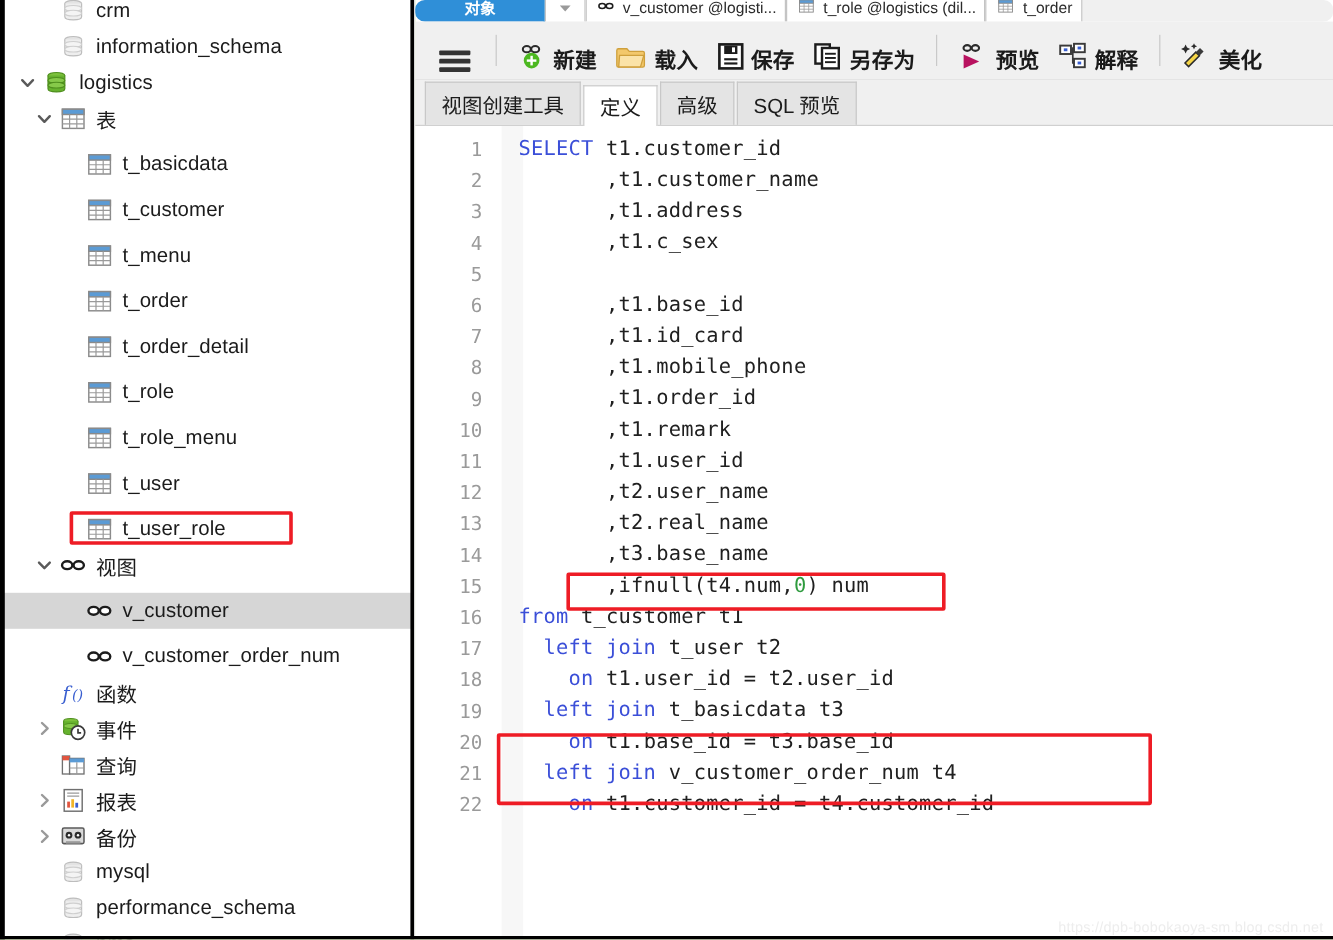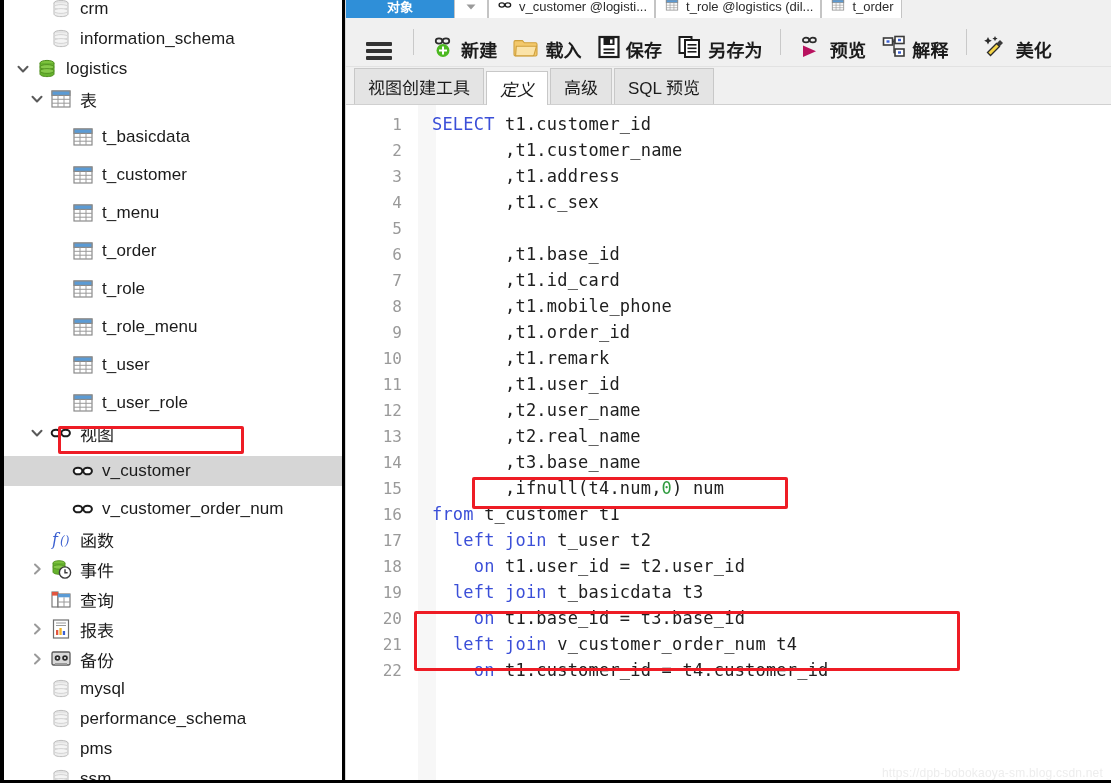--- a/index.html
+++ b/index.html
@@ -98,20 +98,21 @@
 
   
   .doc-tabs {
     height: 18px;
     flex: 0 0 18px;
     display: flex;
     align-items: flex-start;
     background: #f0f0f0;
     overflow: hidden;
     position: relative;
+    border-radius: 8px;
   }
   .doc-tab {
     height: 24px;
     margin-top: -6px;
     display: flex;
     align-items: center;
     gap: 5px;
     padding: 0 7px;
     font-size: 13px;
     color: #2b2b2b;
@@ -218,21 +219,20 @@
     box-sizing: border-box;
     white-space: nowrap;
   }
   .subtab.active {
     background: #ffffff;
     border-color: #c8c8c8;
     height: 34px;
     position: relative;
     z-index: 2;
     margin-bottom: -1px;
-    font-style: italic;
   }
 
   
   .editor {
     flex: 1 1 auto;
     position: relative;
     background: #ffffff;
     overflow: hidden;
     display: flex;
   }
@@ -426,20 +426,34 @@
             <svg width="22" height="22" viewBox="0 0 22 22">
               <rect x="2" y="3" width="18" height="16" fill="#ffffff" stroke="#8a8a8a" stroke-width="1.2"></rect>
                <rect x="2" y="3" width="18" height="4.4" fill="#5b9bd5" stroke="#8a8a8a" stroke-width="1.2"></rect>
                <line x1="8" y1="7.4" x2="8" y2="19" stroke="#9a9a9a" stroke-width="1"></line>
                <line x1="14" y1="7.4" x2="14" y2="19" stroke="#9a9a9a" stroke-width="1"></line>
                <line x1="2" y1="11.3" x2="20" y2="11.3" stroke="#9a9a9a" stroke-width="1"></line>
                <line x1="2" y1="15.2" x2="20" y2="15.2" stroke="#9a9a9a" stroke-width="1"></line>
             </svg>
           </span>
           <span class="node-label">t_order</span>
+        </div>
+        <div class="tree-row ind-2">
+          <span class="twisty"></span>
+          <span class="node-icon">
+            <svg width="22" height="22" viewBox="0 0 22 22">
+              <rect x="2" y="3" width="18" height="16" fill="#ffffff" stroke="#8a8a8a" stroke-width="1.2"></rect>
+               <rect x="2" y="3" width="18" height="4.4" fill="#5b9bd5" stroke="#8a8a8a" stroke-width="1.2"></rect>
+               <line x1="8" y1="7.4" x2="8" y2="19" stroke="#9a9a9a" stroke-width="1"></line>
+               <line x1="14" y1="7.4" x2="14" y2="19" stroke="#9a9a9a" stroke-width="1"></line>
+               <line x1="2" y1="11.3" x2="20" y2="11.3" stroke="#9a9a9a" stroke-width="1"></line>
+               <line x1="2" y1="15.2" x2="20" y2="15.2" stroke="#9a9a9a" stroke-width="1"></line>
+            </svg>
+          </span>
+          <span class="node-label">t_order_detail</span>
         </div>
         <div class="tree-row ind-2">
           <span class="twisty"></span>
           <span class="node-icon">
             <svg width="22" height="22" viewBox="0 0 22 22">
               <rect x="2" y="3" width="18" height="16" fill="#ffffff" stroke="#8a8a8a" stroke-width="1.2"></rect>
                <rect x="2" y="3" width="18" height="4.4" fill="#5b9bd5" stroke="#8a8a8a" stroke-width="1.2"></rect>
                <line x1="8" y1="7.4" x2="8" y2="19" stroke="#9a9a9a" stroke-width="1"></line>
                <line x1="14" y1="7.4" x2="14" y2="19" stroke="#9a9a9a" stroke-width="1"></line>
                <line x1="2" y1="11.3" x2="20" y2="11.3" stroke="#9a9a9a" stroke-width="1"></line>

